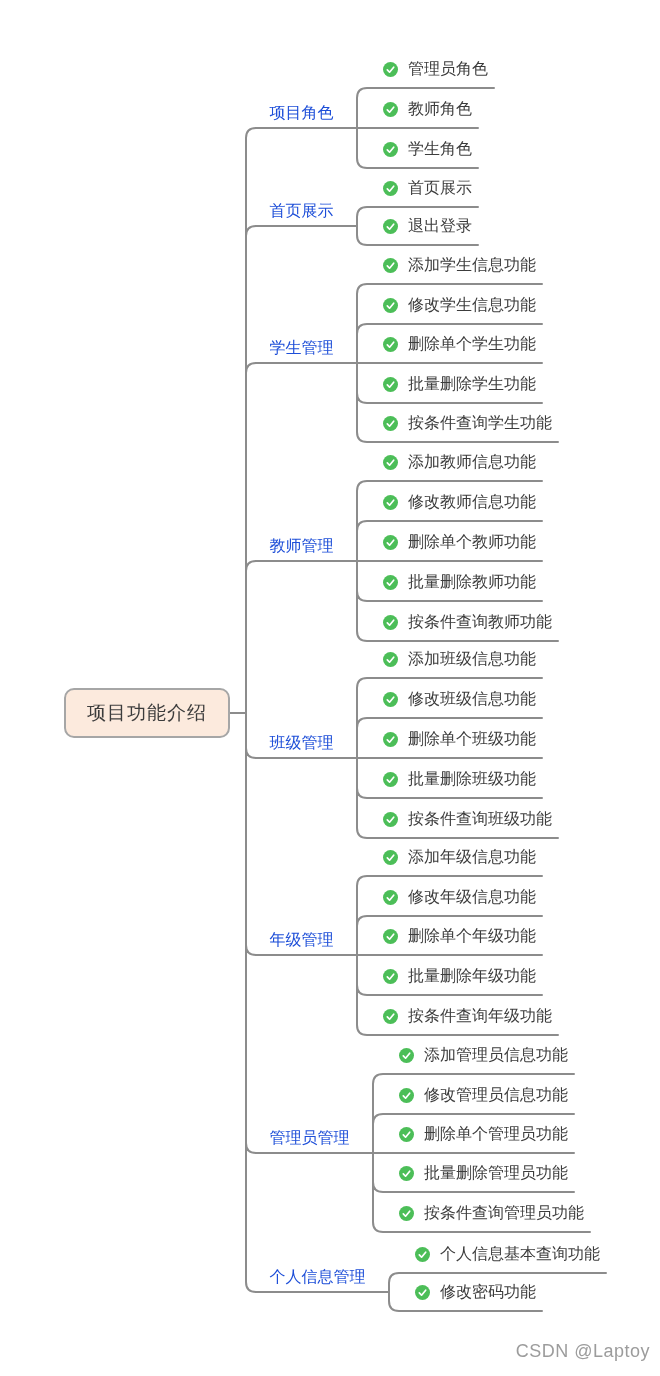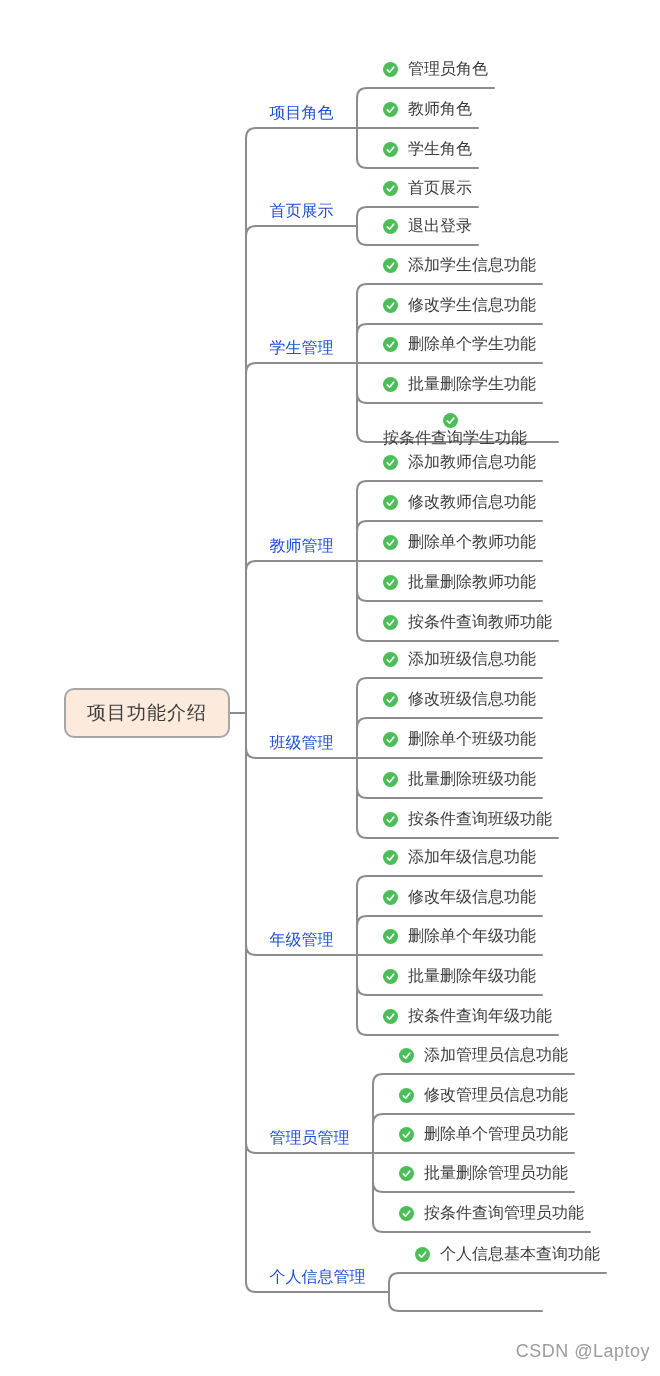--- a/index.html
+++ b/index.html
@@ -116,21 +116,21 @@
     </div>
     <div class="leaf" style="left: 357px; top: 374px;">
       <span class="check">
         <svg viewBox="0 0 16 16" width="15" height="15">
           <circle cx="8" cy="8" r="8" fill="#4cbe58"></circle>
           <path d="M4.6 8.4 L7 10.9 L11.4 5.6" stroke="#ffffff" stroke-width="1.8" fill="none" stroke-linecap="round" stroke-linejoin="round"></path>
         </svg>
       </span>
       <span class="leaf-label">批量删除学生功能</span>
     </div>
-    <div class="leaf" style="left: 357px; top: 413px; flex-direction: column;">
+    <div class="leaf" style="left: 357px; top: 413px;">
       <span class="check">
         <svg viewBox="0 0 16 16" width="15" height="15">
           <circle cx="8" cy="8" r="8" fill="#4cbe58"></circle>
           <path d="M4.6 8.4 L7 10.9 L11.4 5.6" stroke="#ffffff" stroke-width="1.8" fill="none" stroke-linecap="round" stroke-linejoin="round"></path>
         </svg>
       </span>
       <span class="leaf-label">按条件查询学生功能</span>
     </div>
     <div class="branch-label" style="left: 246px; width: 111px; top: 531px;">教师管理</div>
     <div class="leaf" style="left: 357px; top: 452px;">
@@ -318,14 +318,23 @@
     </div>
     <div class="branch-label" style="left: 246px; width: 143px; top: 1262px;">个人信息管理</div>
     <div class="leaf" style="left: 389px; top: 1244px; justify-content: flex-end;">
       <span class="check">
         <svg viewBox="0 0 16 16" width="15" height="15">
           <circle cx="8" cy="8" r="8" fill="#4cbe58"></circle>
           <path d="M4.6 8.4 L7 10.9 L11.4 5.6" stroke="#ffffff" stroke-width="1.8" fill="none" stroke-linecap="round" stroke-linejoin="round"></path>
         </svg>
       </span>
       <span class="leaf-label">个人信息基本查询功能</span>
+    </div>
+    <div class="leaf" style="left: 389px; top: 1282px;">
+      <span class="check">
+        <svg viewBox="0 0 16 16" width="15" height="15">
+          <circle cx="8" cy="8" r="8" fill="#4cbe58"></circle>
+          <path d="M4.6 8.4 L7 10.9 L11.4 5.6" stroke="#ffffff" stroke-width="1.8" fill="none" stroke-linecap="round" stroke-linejoin="round"></path>
+        </svg>
+      </span>
+      <span class="leaf-label">修改密码功能</span>
     </div>
   </div>
 
 </body></html>

